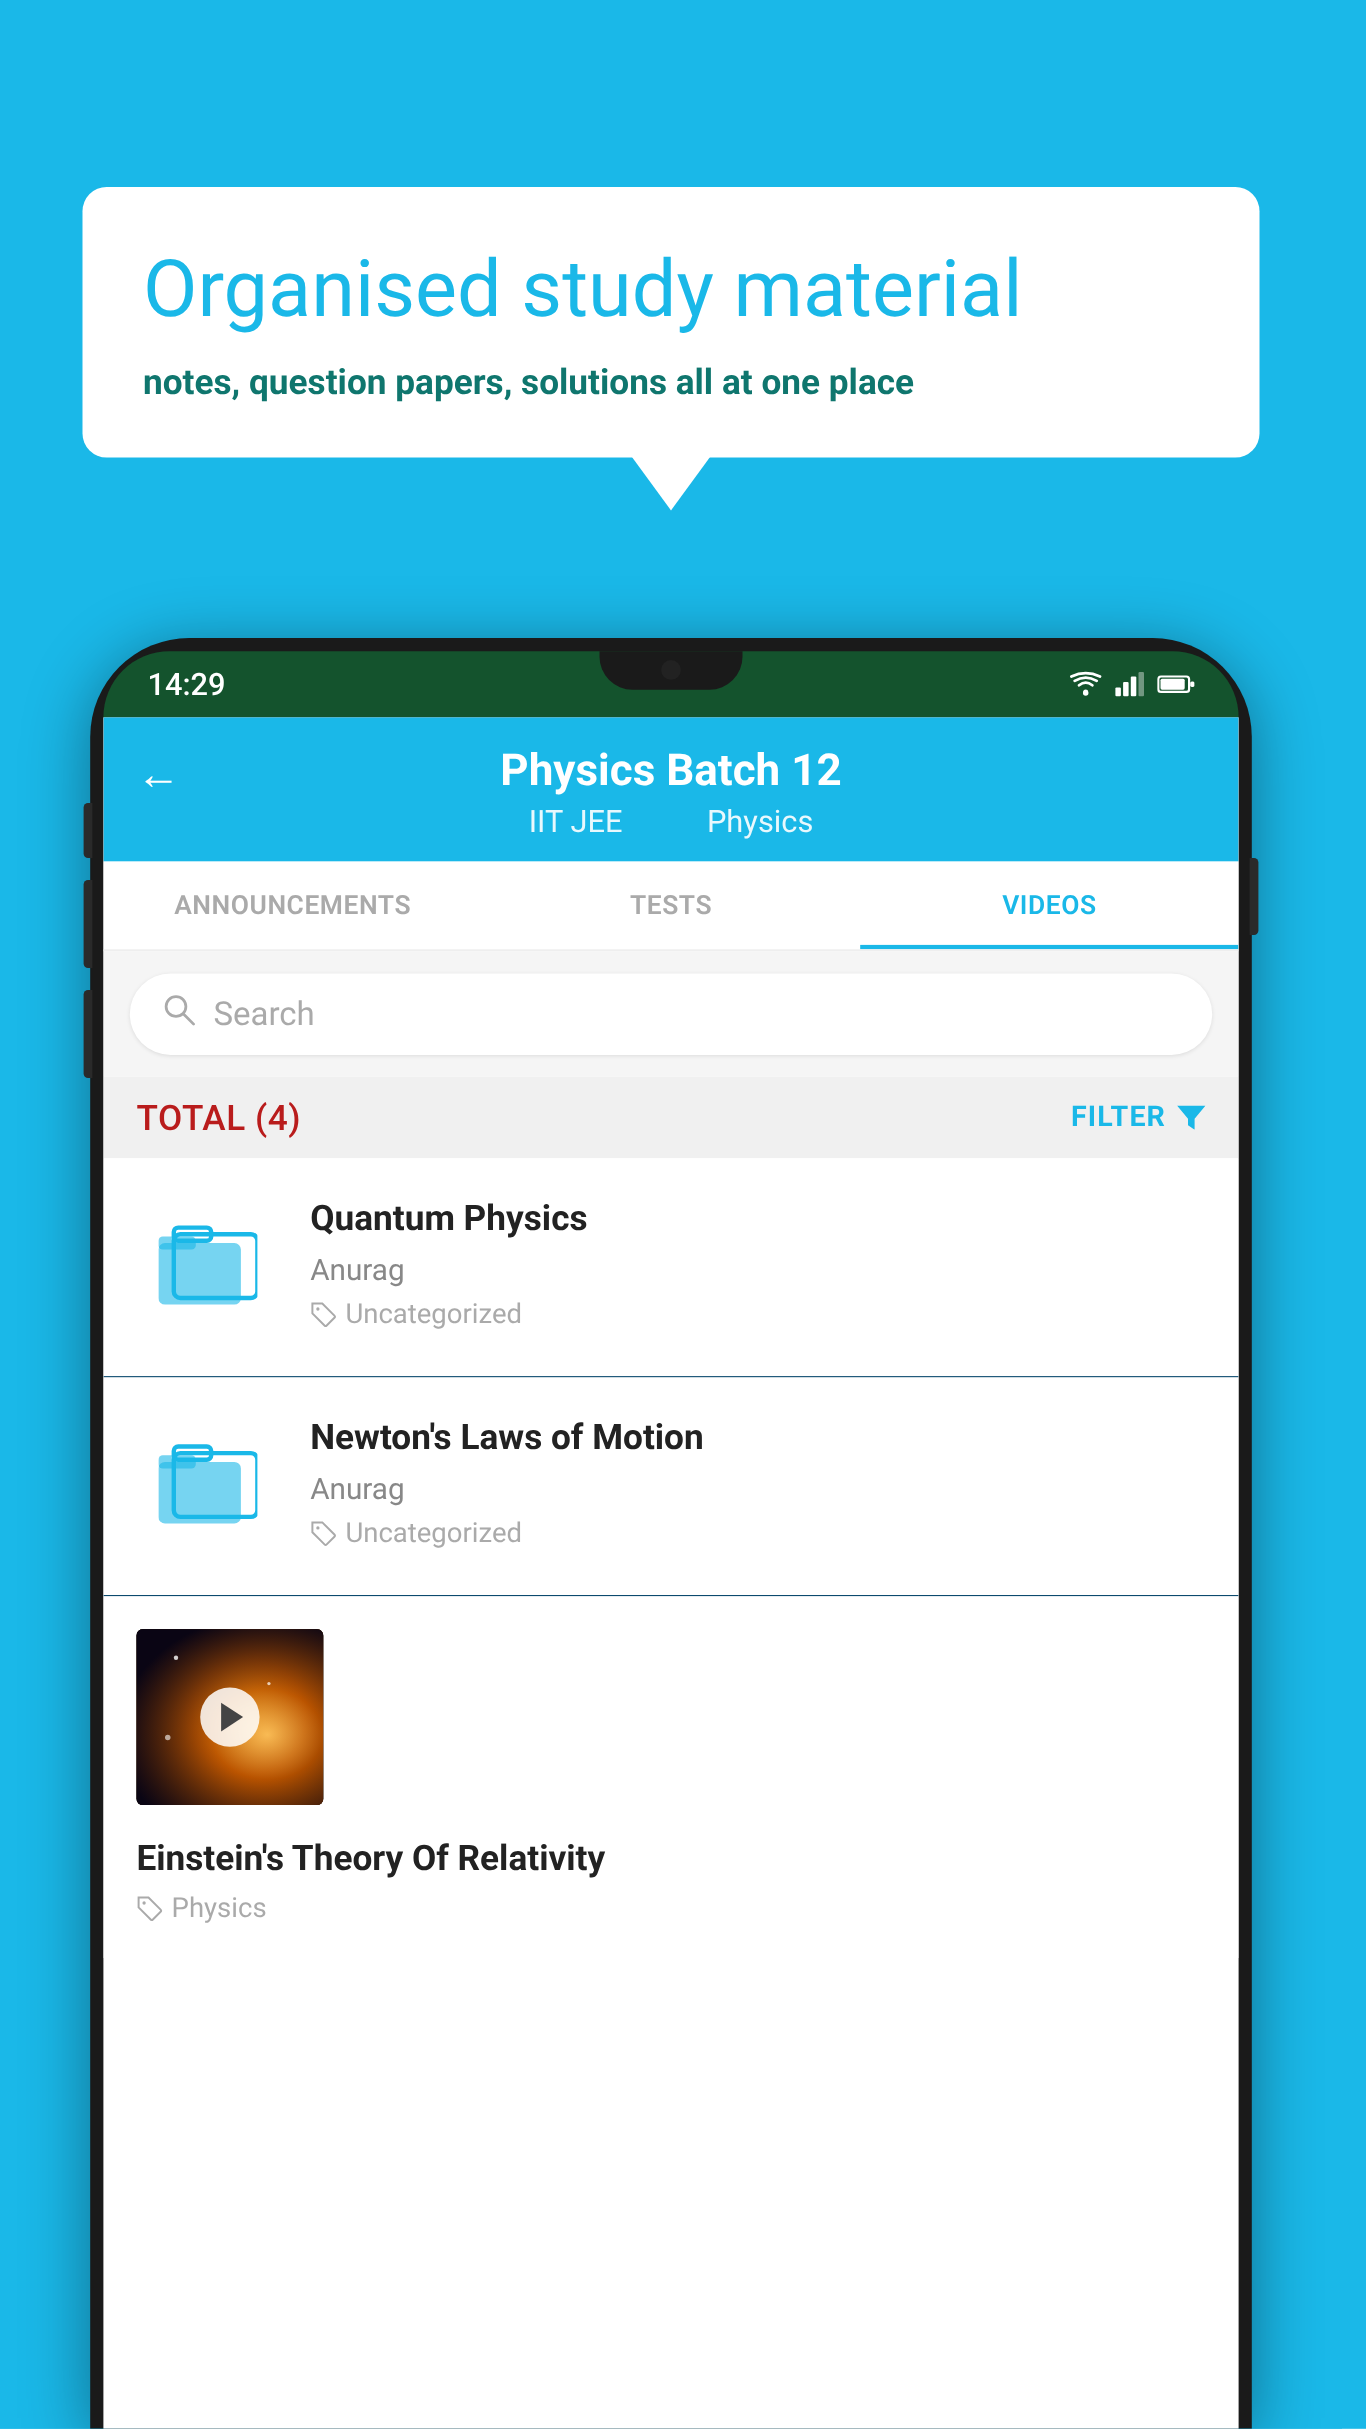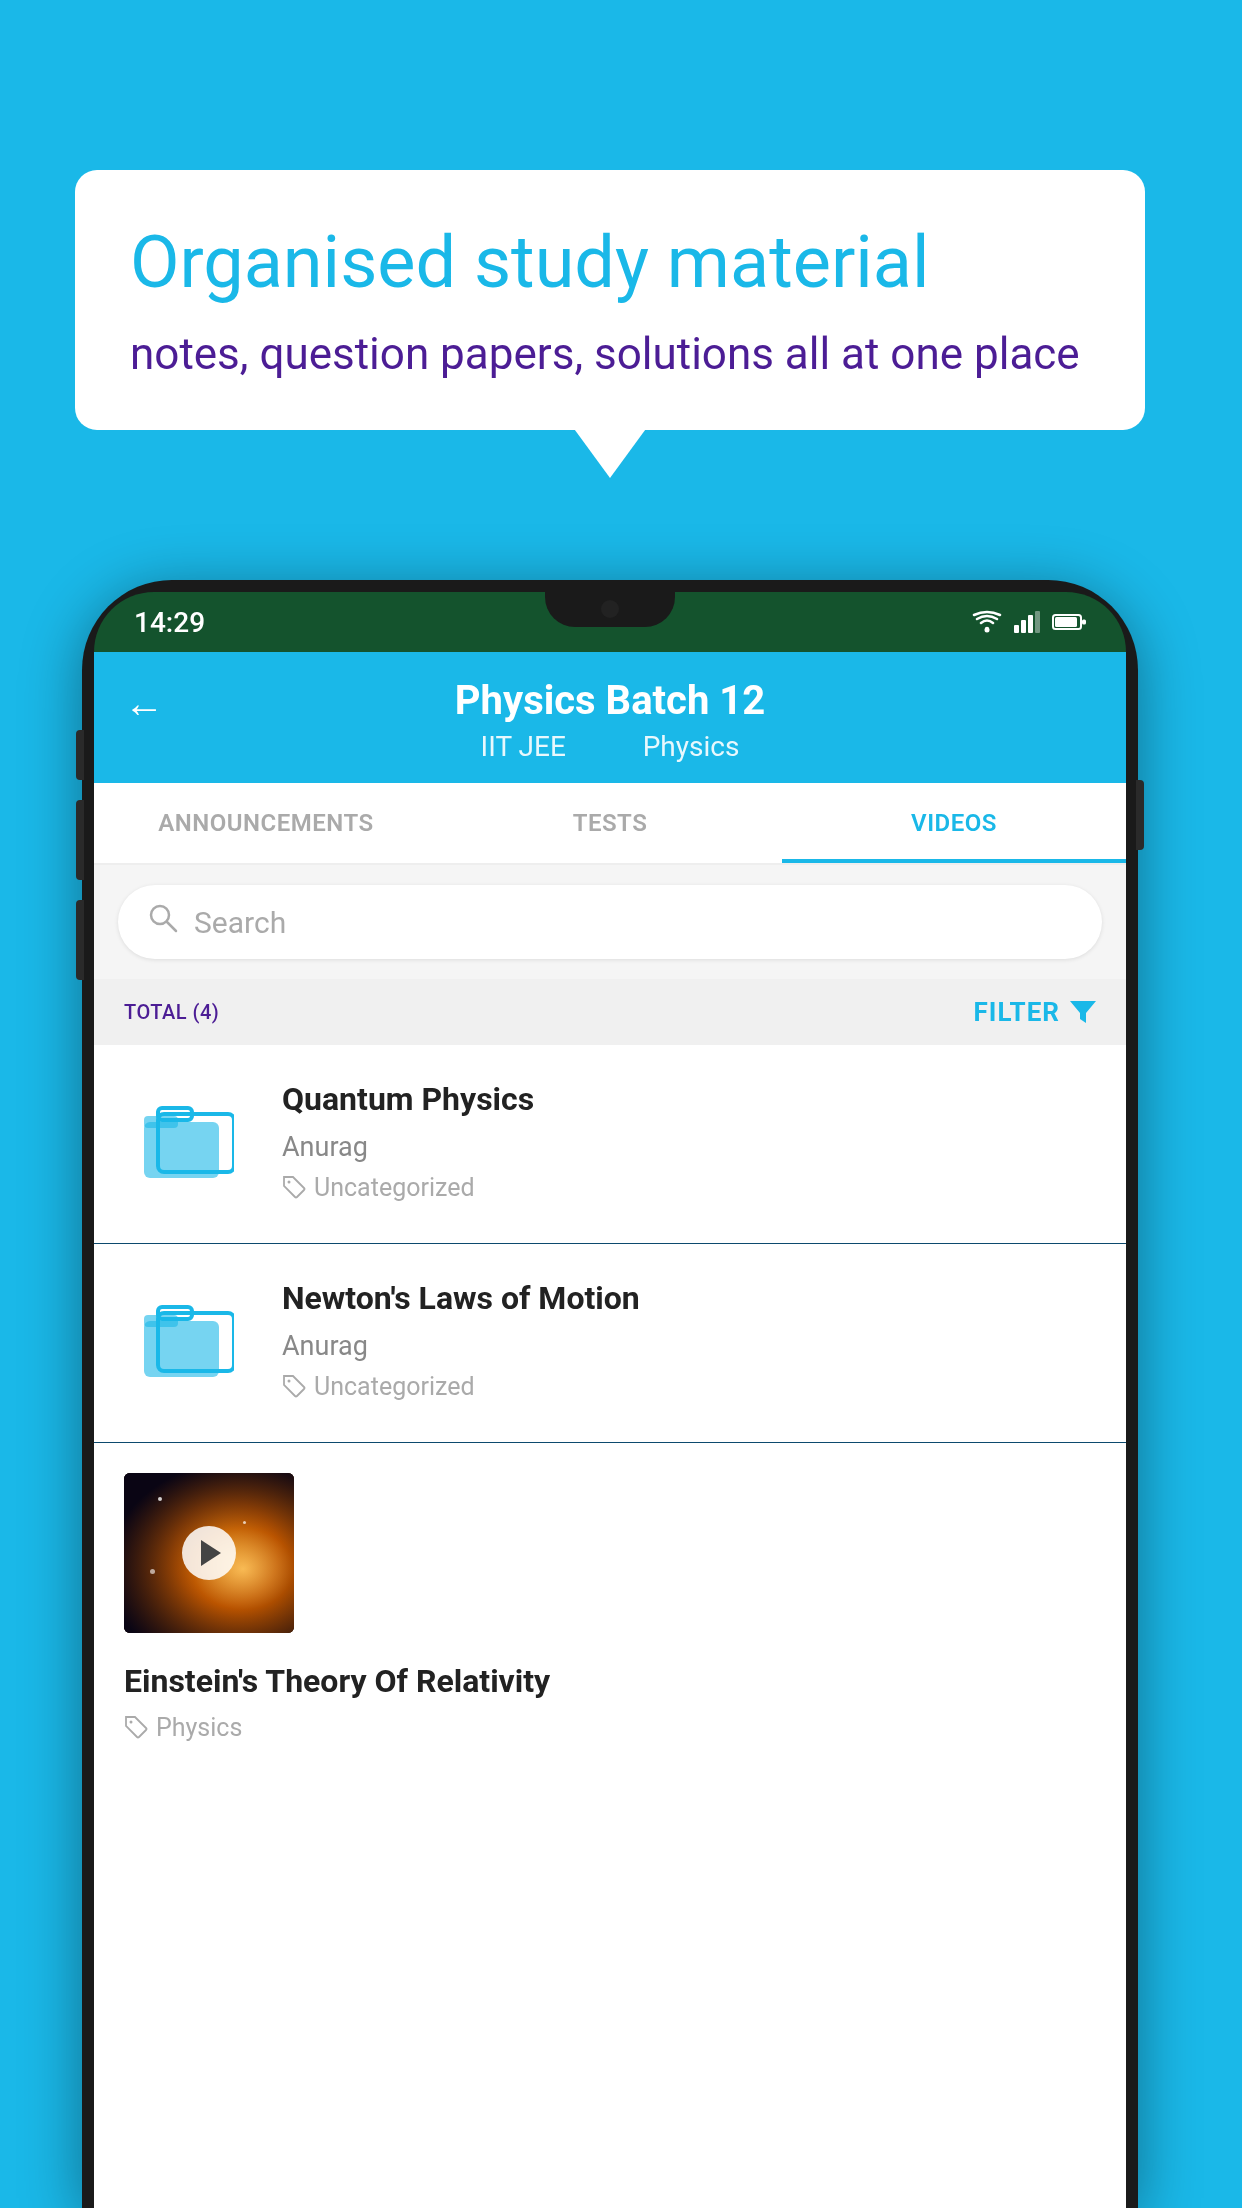--- a/index.html
+++ b/index.html
@@ -39,23 +39,23 @@
 
     .speech-bubble-title {
       font-size: 72px;
       font-weight: 400;
       color: #1ab8e8;
       line-height: 1.2;
       margin-bottom: 22px;
     }
 
     .speech-bubble-subtitle {
-      font-size: 44px;
-      color: #4c1d95;
-      font-weight: 400;
+      font-size: 32px;
+      color: #0f766e;
+      font-weight: 700;
     }
 
     
     .phone-frame {
       position: absolute;
       top: 580px;
       left: 82px;
       right: 82px;
       bottom: 0;
       background: #1a1a1a;
@@ -210,22 +210,22 @@
     
     .filter-row {
       background: #f0f0f0;
       display: flex;
       justify-content: space-between;
       align-items: center;
       padding: 18px 30px;
     }
 
     .total-count {
-      color: #4c1d95;
-      font-size: 20px;
+      color: #b91c1c;
+      font-size: 32px;
       font-weight: 500;
       letter-spacing: 0.5px;
     }
 
     .filter-btn {
       display: flex;
       align-items: center;
       gap: 10px;
       color: #1ab8e8;
       font-size: 26px;

